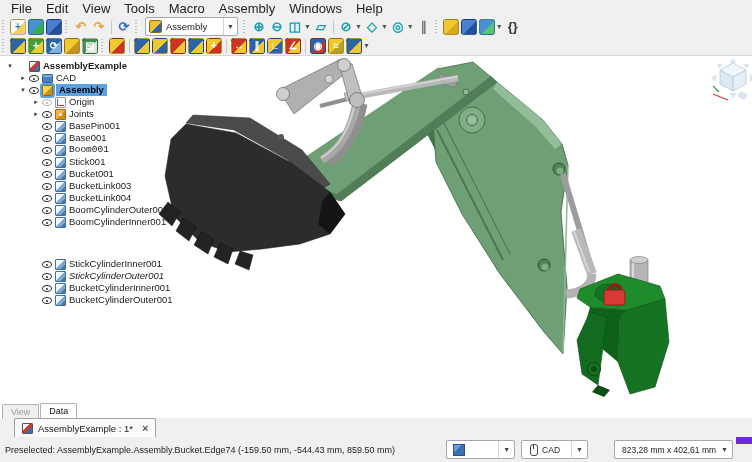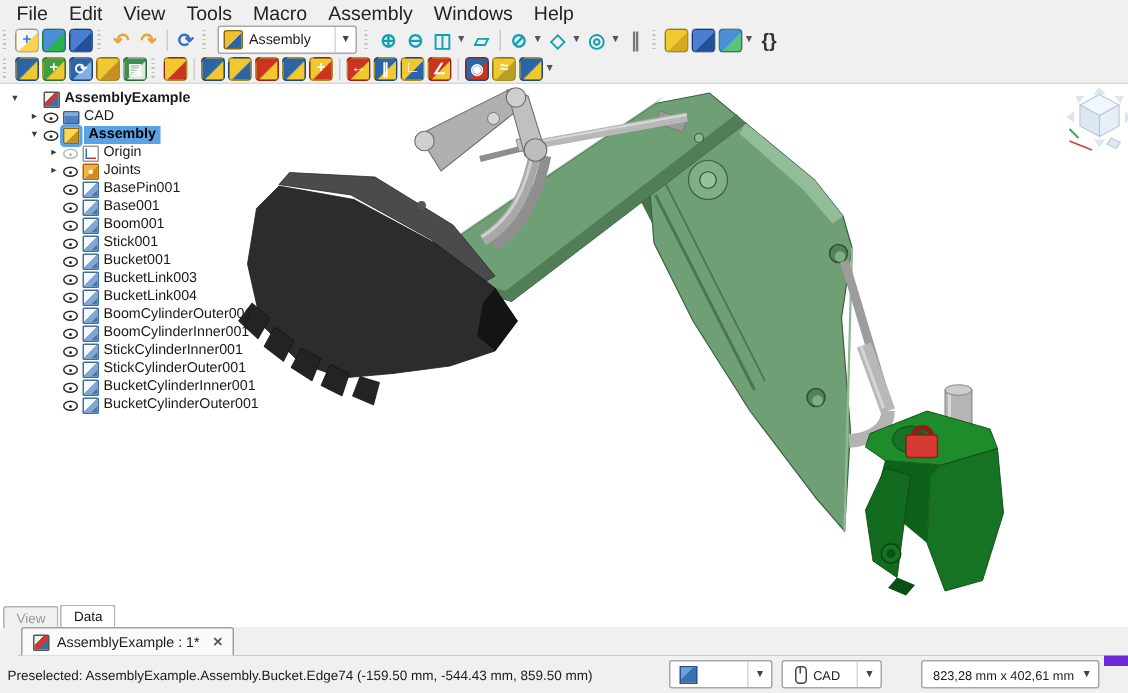--- a/index.html
+++ b/index.html
@@ -337,21 +337,21 @@
           <span class="tlabel">BasePin001</span>
         </div>
 
         <div class="trow" style="padding-left: 29px;">
           <span class="tarrow"></span>
           <span class="eye eye-show"></span>
           <span class="titem icon-part"></span>
           <span class="tlabel">Base001</span>
         </div>
 
-        <div class="trow" style="padding-left: 29px;">
+        <div class="trow" style="padding-left: 29px; font-family: Liberation Mono, monospace;">
           <span class="tarrow"></span>
           <span class="eye eye-show"></span>
           <span class="titem icon-part"></span>
           <span class="tlabel">Boom001</span>
         </div>
 
         <div class="trow" style="padding-left: 29px;">
           <span class="tarrow"></span>
           <span class="eye eye-show"></span>
           <span class="titem icon-part"></span>
@@ -386,28 +386,28 @@
           <span class="tlabel">BoomCylinderOuter001</span>
         </div>
 
         <div class="trow" style="padding-left: 29px;">
           <span class="tarrow"></span>
           <span class="eye eye-show"></span>
           <span class="titem icon-part"></span>
           <span class="tlabel">BoomCylinderInner001</span>
         </div>
 
-        <div class="trow" style="padding-left: 29px;">
+        <div class="trow" style="padding-left: 29px; margin-top: 30px;">
           <span class="tarrow"></span>
           <span class="eye eye-show"></span>
           <span class="titem icon-part"></span>
           <span class="tlabel">StickCylinderInner001</span>
         </div>
 
-        <div class="trow" style="padding-left: 29px;">
+        <div class="trow" style="padding-left: 29px; font-style: italic;">
           <span class="tarrow"></span>
           <span class="eye eye-show"></span>
           <span class="titem icon-part"></span>
           <span class="tlabel">StickCylinderOuter001</span>
         </div>
 
         <div class="trow" style="padding-left: 29px;">
           <span class="tarrow"></span>
           <span class="eye eye-show"></span>
           <span class="titem icon-part"></span>

